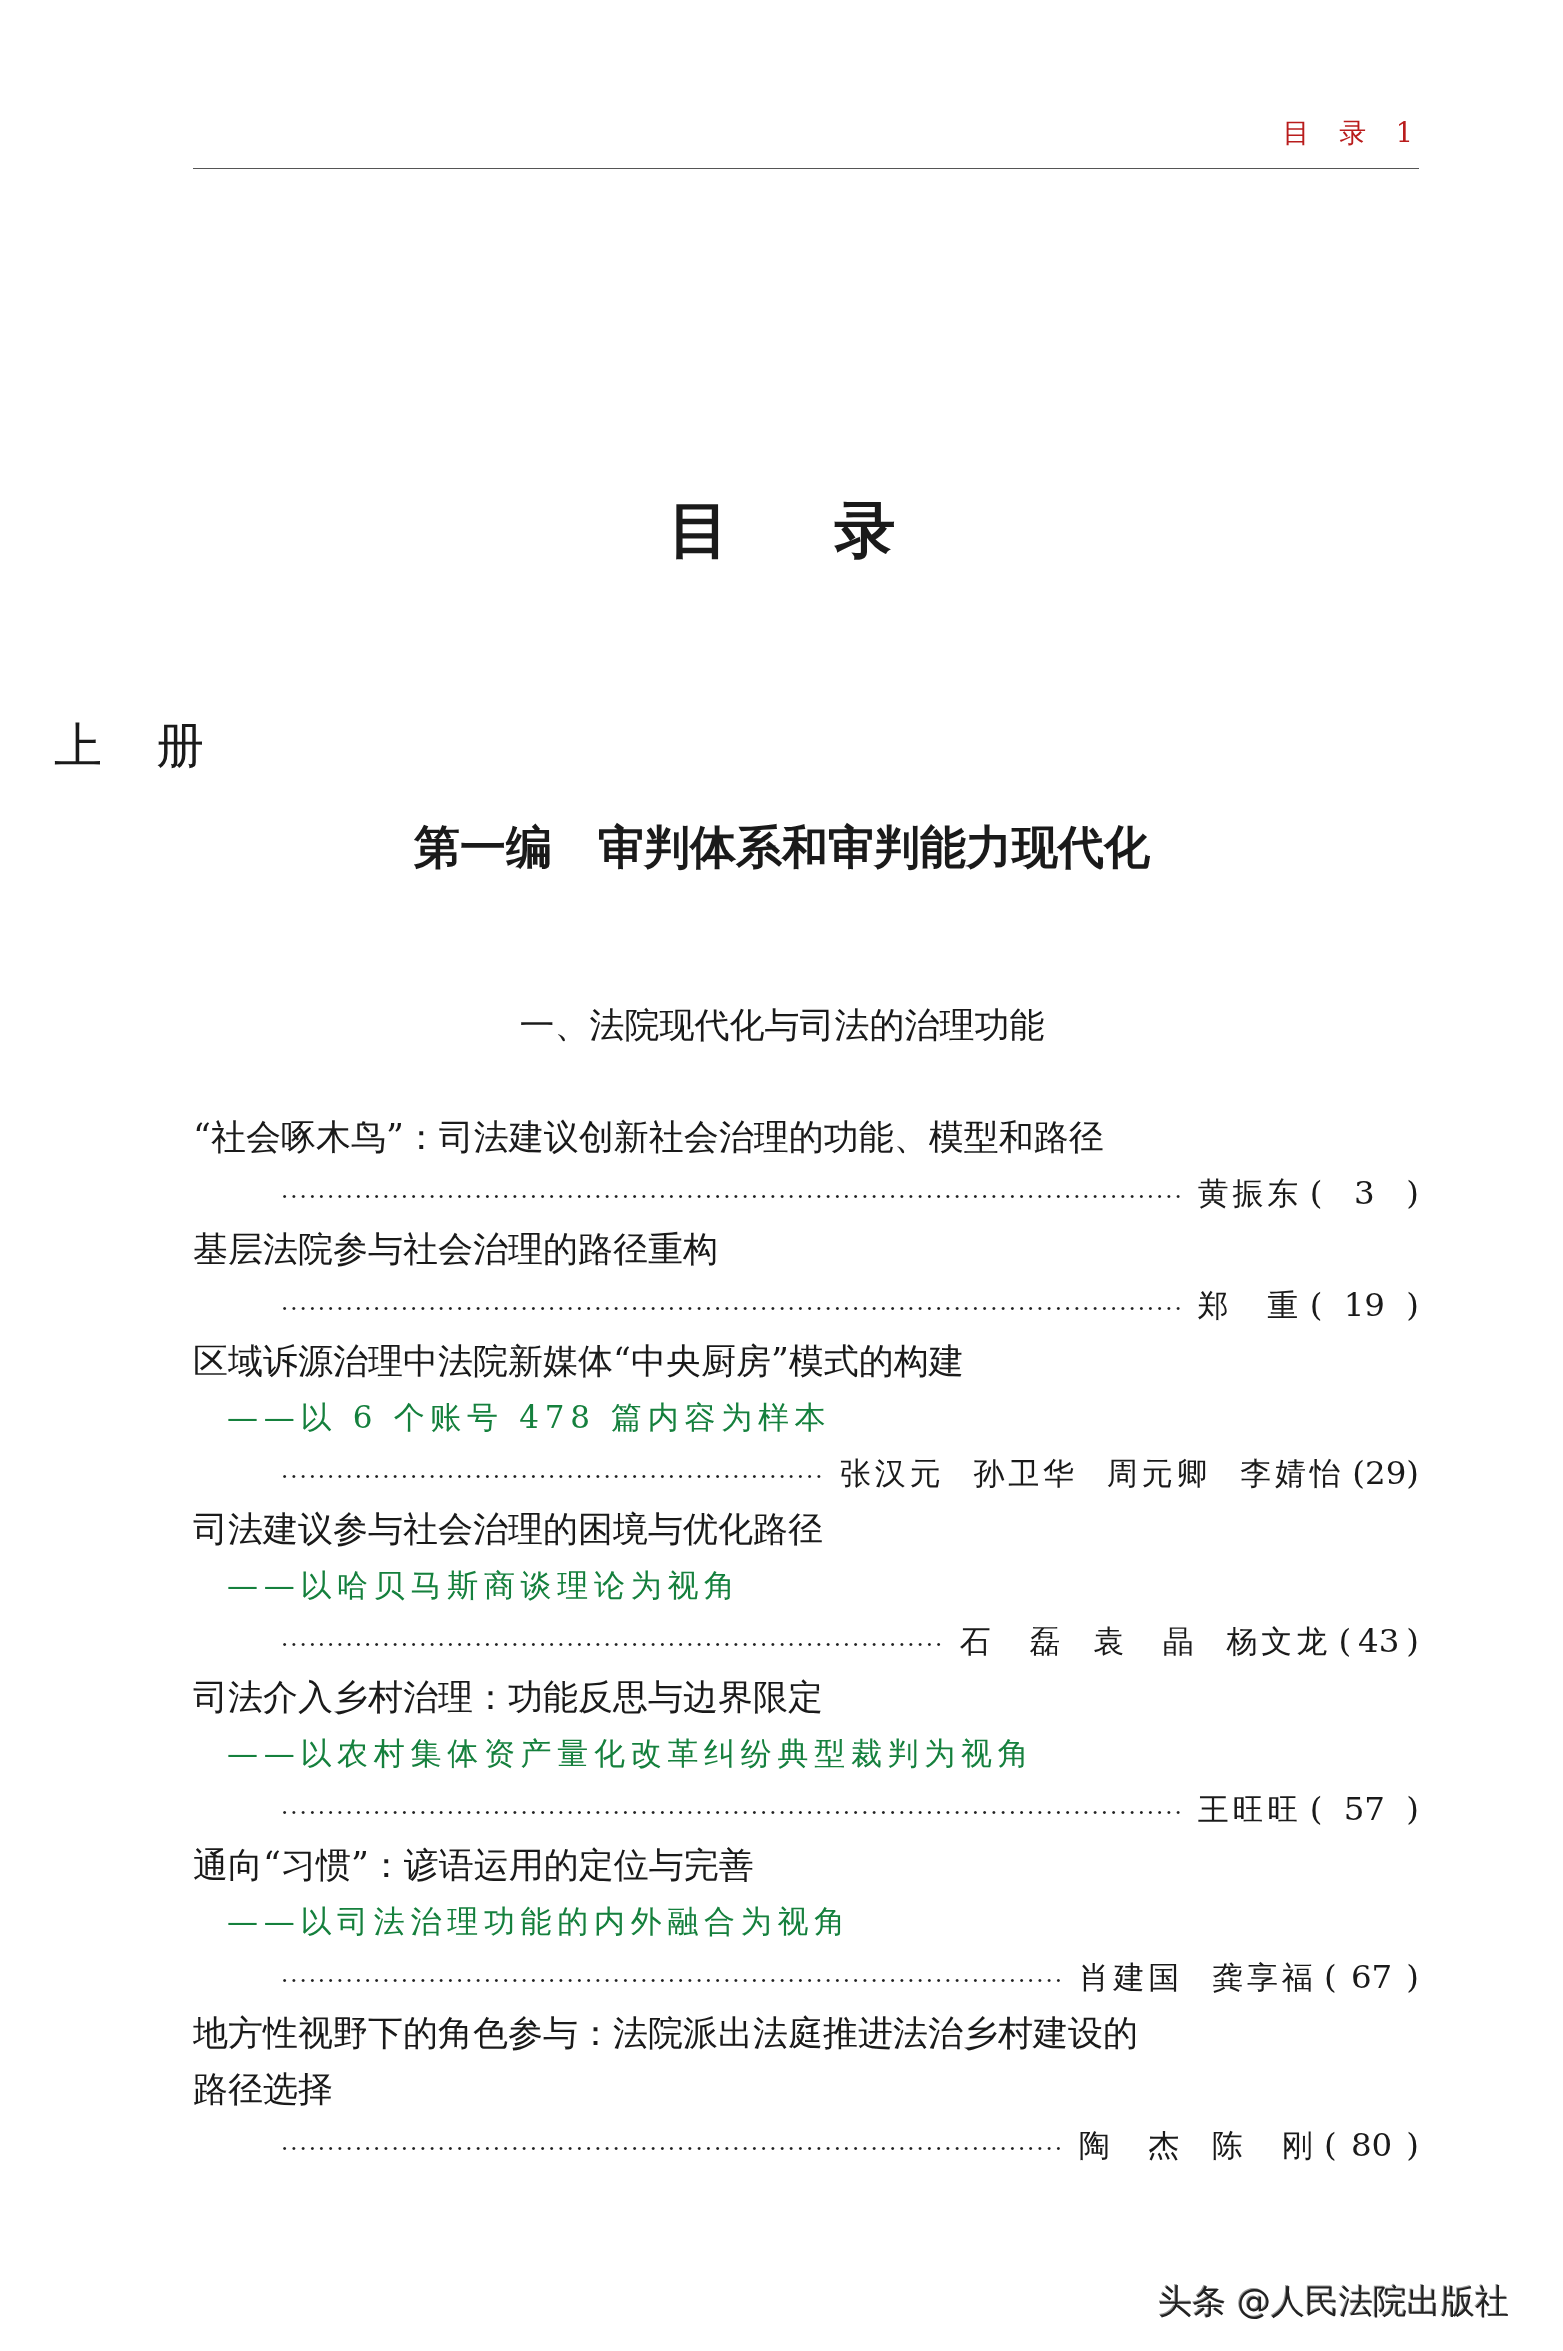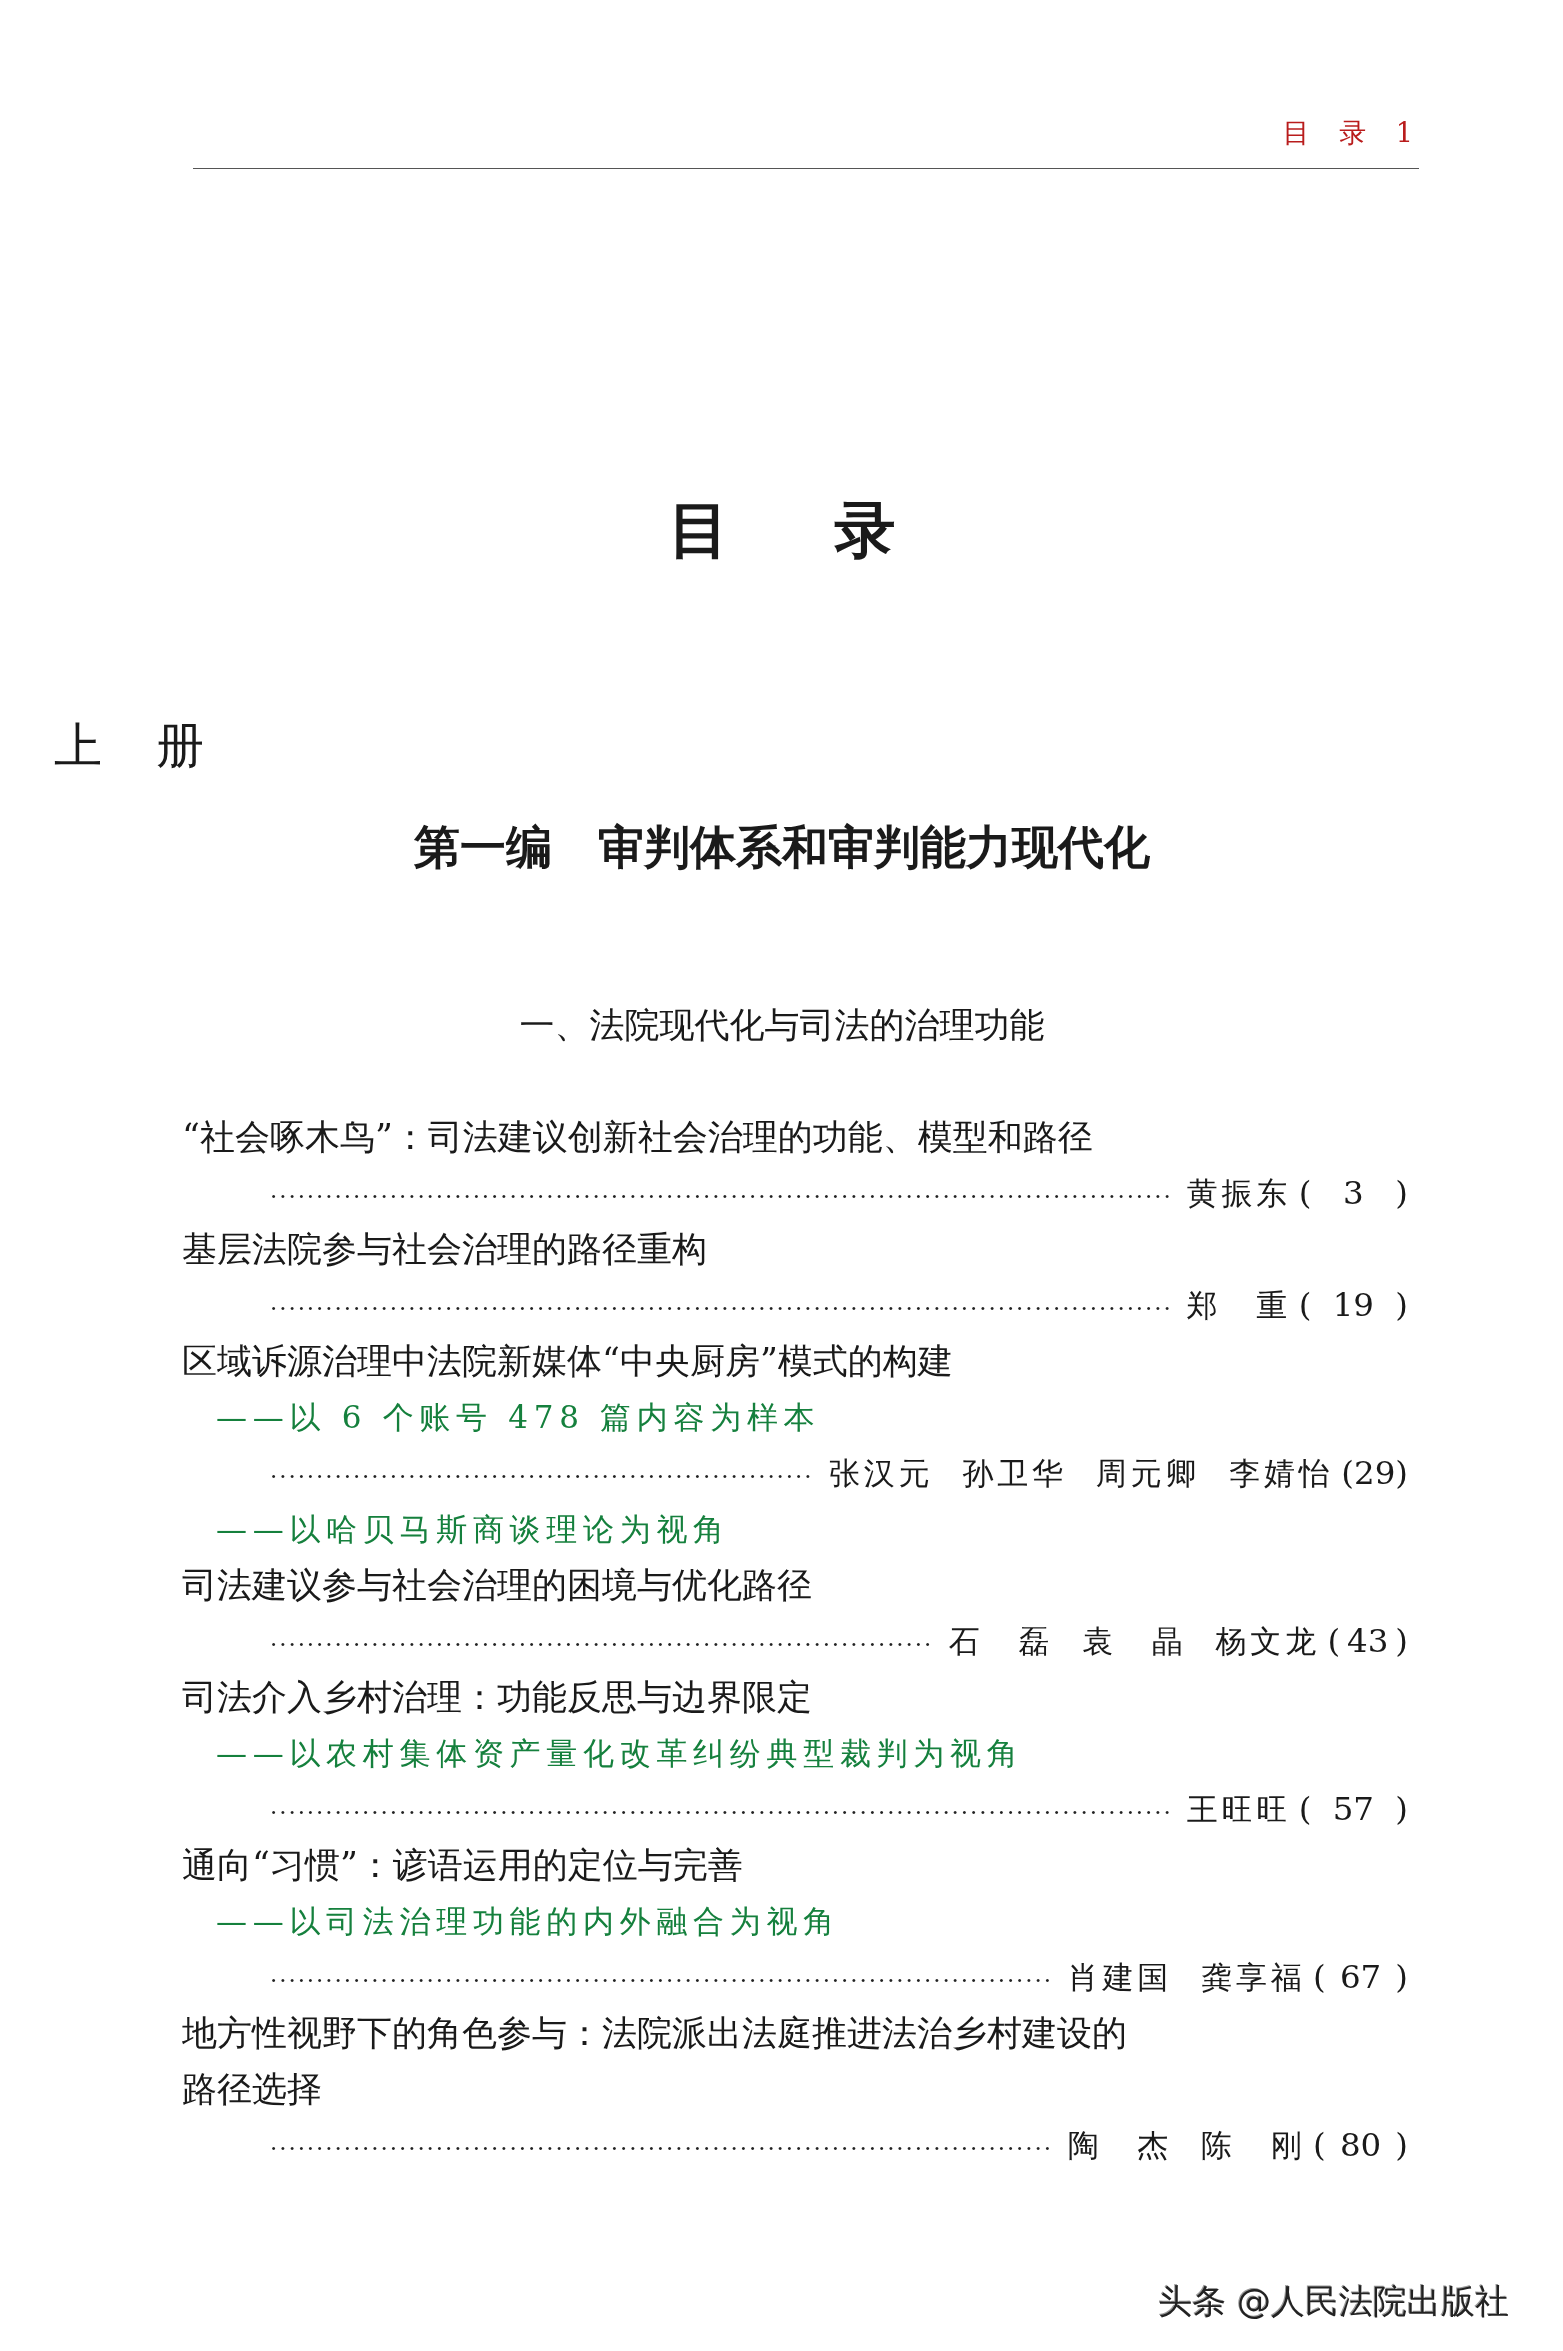--- a/index.html
+++ b/index.html
@@ -33,21 +33,21 @@
       font-size: 46px; font-weight: bold;
       font-family: Liberation Sans, sans-serif;
     }
     .part .gap { display: inline-block; width: 46px; }
     .section {
       position: absolute; left: 0; right: 0; top: 1002px; text-align: center;
       font-size: 35px; font-weight: normal;
       font-family: "DejaVu Sans", sans-serif;
     }
     .toc {
-      position: absolute; left: 182px; width: 1226px; top: 1109px;
+      position: absolute; left: 193px; width: 1226px; top: 1109px;
     }
     .entry { }
     .line {
       height: 56px; line-height: 56px; white-space: nowrap;
       font-size: 35px;
     }
     .t-line { font-size: 35px; }
     .sub-line {
       padding-left: 34px; font-size: 31px; letter-spacing: 5.7px; color: #15803d;
     }
@@ -126,22 +126,22 @@
       <span class="authors"><span>张汉元</span><span class="sep"></span><span>孙卫华</span><span class="sep"></span><span>周元卿</span><span class="sep"></span><span>李婧怡</span></span>
       <span class="pg">
           <span>(</span>
           <span class="num">29</span>
           <span>)</span>
         </span>
     </div>
   </div>
 
   <div class="entry">
+    <div class="line t-line">司法建议参与社会治理的困境与优化路径</div>
     <div class="line sub-line">——以哈贝马斯商谈理论为视角</div>
-    <div class="line t-line">司法建议参与社会治理的困境与优化路径</div>
     <div class="line dots-line">
       <span class="dots">································································································································</span>
       <span class="authors"><span>石　磊</span><span class="sep"></span><span>袁　晶</span><span class="sep"></span><span>杨文龙</span></span>
       <span class="pg">
           <span>(</span>
           <span class="num">43</span>
           <span>)</span>
         </span>
     </div>
   </div>

